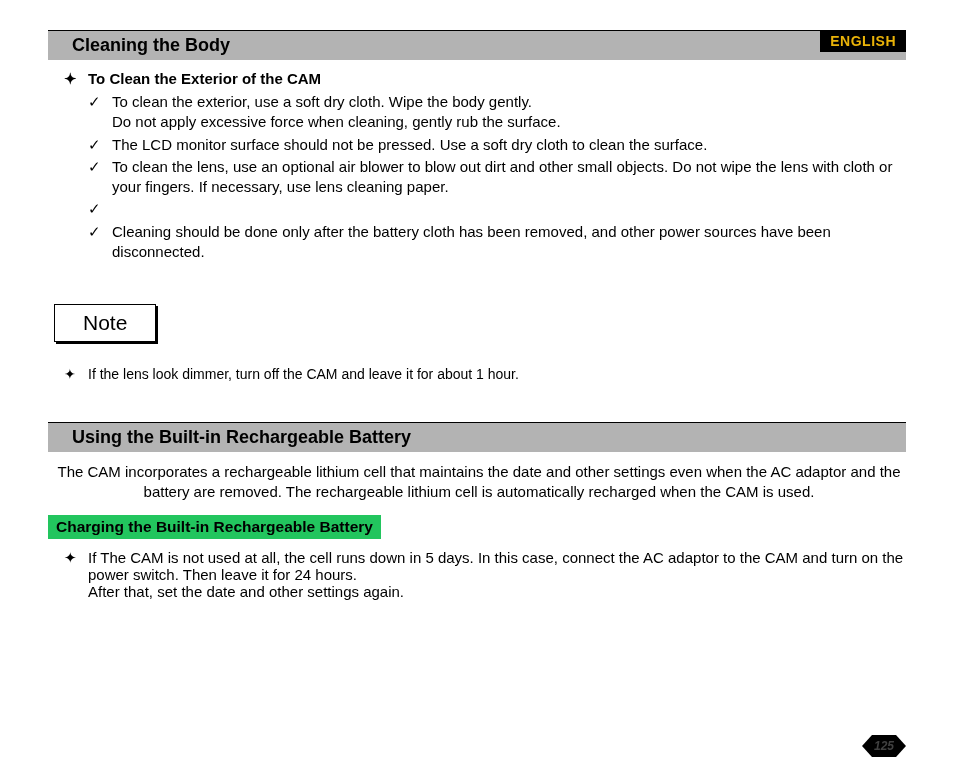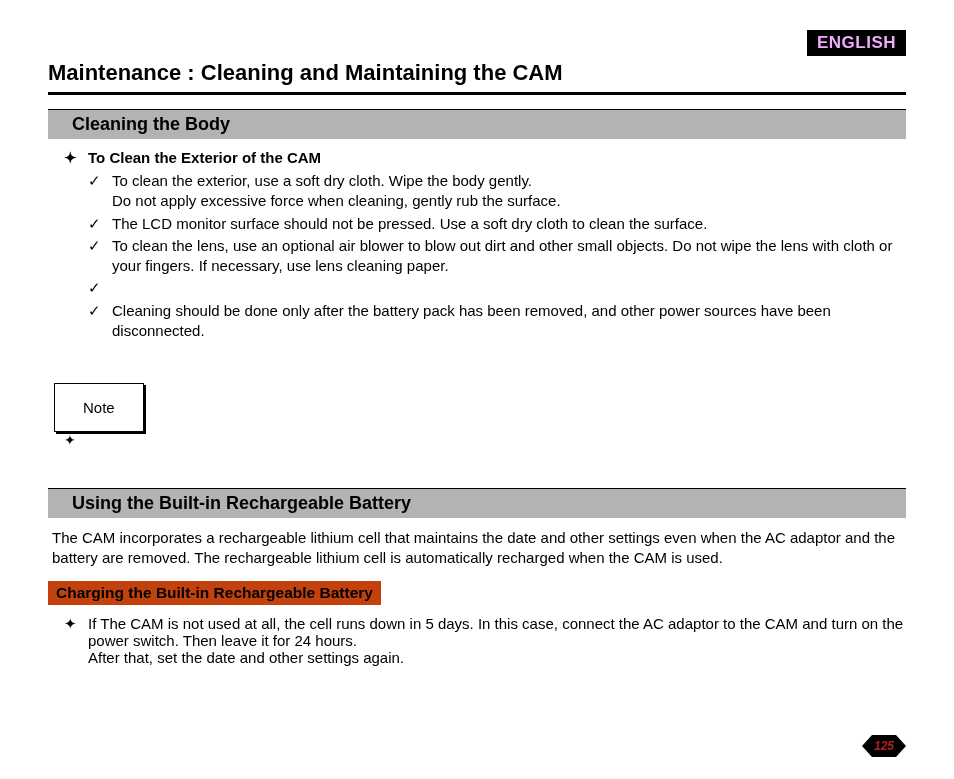--- a/index.html
+++ b/index.html
@@ -12,23 +12,23 @@
       color: #000;
     }
     .page {
       padding: 30px 48px 20px 48px;
     }
     .lang-tag {
       position: absolute;
       top: 30px;
       right: 48px;
       background: #000;
-      color: #f0abfc;
+      color: #eab308;
       font-weight: bold;
-      font-size: 17px;
+      font-size: 14px;
       padding: 3px 10px;
       letter-spacing: 0.5px;
     }
     .main-title {
       font-size: 22px;
       font-weight: bold;
       border-bottom: 3px solid #000;
       padding-bottom: 6px;
       margin-top: 30px;
       margin-bottom: 14px;
@@ -53,75 +53,75 @@
     .check-row {
       display: flex;
       font-size: 15px;
       margin-bottom: 2px;
       line-height: 1.35;
     }
     .check-row .sym { width: 24px; flex-shrink: 0; }
     .note-box {
       border: 1px solid #000;
       display: inline-block;
-      padding: 15px 28px;
-      font-size: 15px;
+      padding: 6px 28px;
+      font-size: 21px;
       margin-top: 40px;
       box-shadow: 2px 2px 0 #000;
       margin-left: 6px;
-      margin-bottom: 0;
+      margin-bottom: 24px;
     }
     .note-item {
       display: flex;
       margin-left: 16px;
       font-size: 14px;
       margin-bottom: 40px;
     }
     .note-item .sym { width: 24px; flex-shrink: 0; }
     .body-p {
       font-size: 15px;
       margin-top: 6px;
       margin-bottom: 12px;
       line-height: 1.35;
       margin-left: 4px;
+      text-align: center;
     }
     .sub-h {
-      background: #c2410c;
+      background: #22c55e;
       font-size: 15.5px;
       font-weight: bold;
       padding: 3px 8px;
       display: inline-block;
       margin-bottom: 10px;
     }
     .page-badge {
       position: absolute;
       bottom: 18px;
       right: 48px;
       width: 44px;
       height: 30px;
     }
     .page-badge svg { width: 100%; height: 100%; }
     .page-badge .num {
       position: absolute;
       top: 50%; left: 50%;
       transform: translate(-50%, -52%);
-      color: #b91c1c;
+      color: #404040;
       font-weight: bold;
       font-size: 12px;
       font-style: italic;
     }
   </style>
 </head>
 <body>
 
 <div class="page">
 
   <div class="lang-tag">ENGLISH</div>
 
-  <h1 class="main-title">Maintenance : Cleaning and Maintaining the CAM</h1>
 
   <div class="section-h">Cleaning the Body</div>
 
   <div class="bullet-row">
     <span class="sym">✦</span>
     <span>To Clean the Exterior of the CAM</span>
   </div>
 
   <div class="check-list">
     <div class="check-row">
@@ -135,27 +135,28 @@
     </div>
     <div class="check-row">
       <span class="sym">✓</span>
       <span>To clean the lens, use an optional air blower to blow out dirt and other small objects. Do not wipe the lens with cloth or your fingers. If necessary, use lens cleaning paper.</span>
     </div>
     <div class="check-row">
       <span class="sym">✓</span>
     </div>
     <div class="check-row">
       <span class="sym">✓</span>
-      <span>Cleaning should be done only after the battery pack has been removed, and other power sources have been disconnected.</span>
+      <span>Cleaning should be done only after the battery cloth has been removed, and other power sources have been disconnected.</span>
     </div>
   </div>
 
   <div class="note-box">Note</div>
   <div class="note-item">
     <span class="sym">✦</span>
+    <span>If the lens look dimmer, turn off the CAM and leave it for about 1 hour.</span>
   </div>
 
   <div class="section-h">Using the Built-in Rechargeable Battery</div>
 
   <p class="body-p">The CAM incorporates a rechargeable lithium cell that maintains the date and other settings even when the AC adaptor and the battery are removed. The rechargeable lithium cell is automatically recharged when the CAM is used.</p>
 
   <div class="sub-h">Charging the Built-in Rechargeable Battery</div>
 
   <div class="bullet-row" style="font-weight:normal">
     <span class="sym">✦</span>

